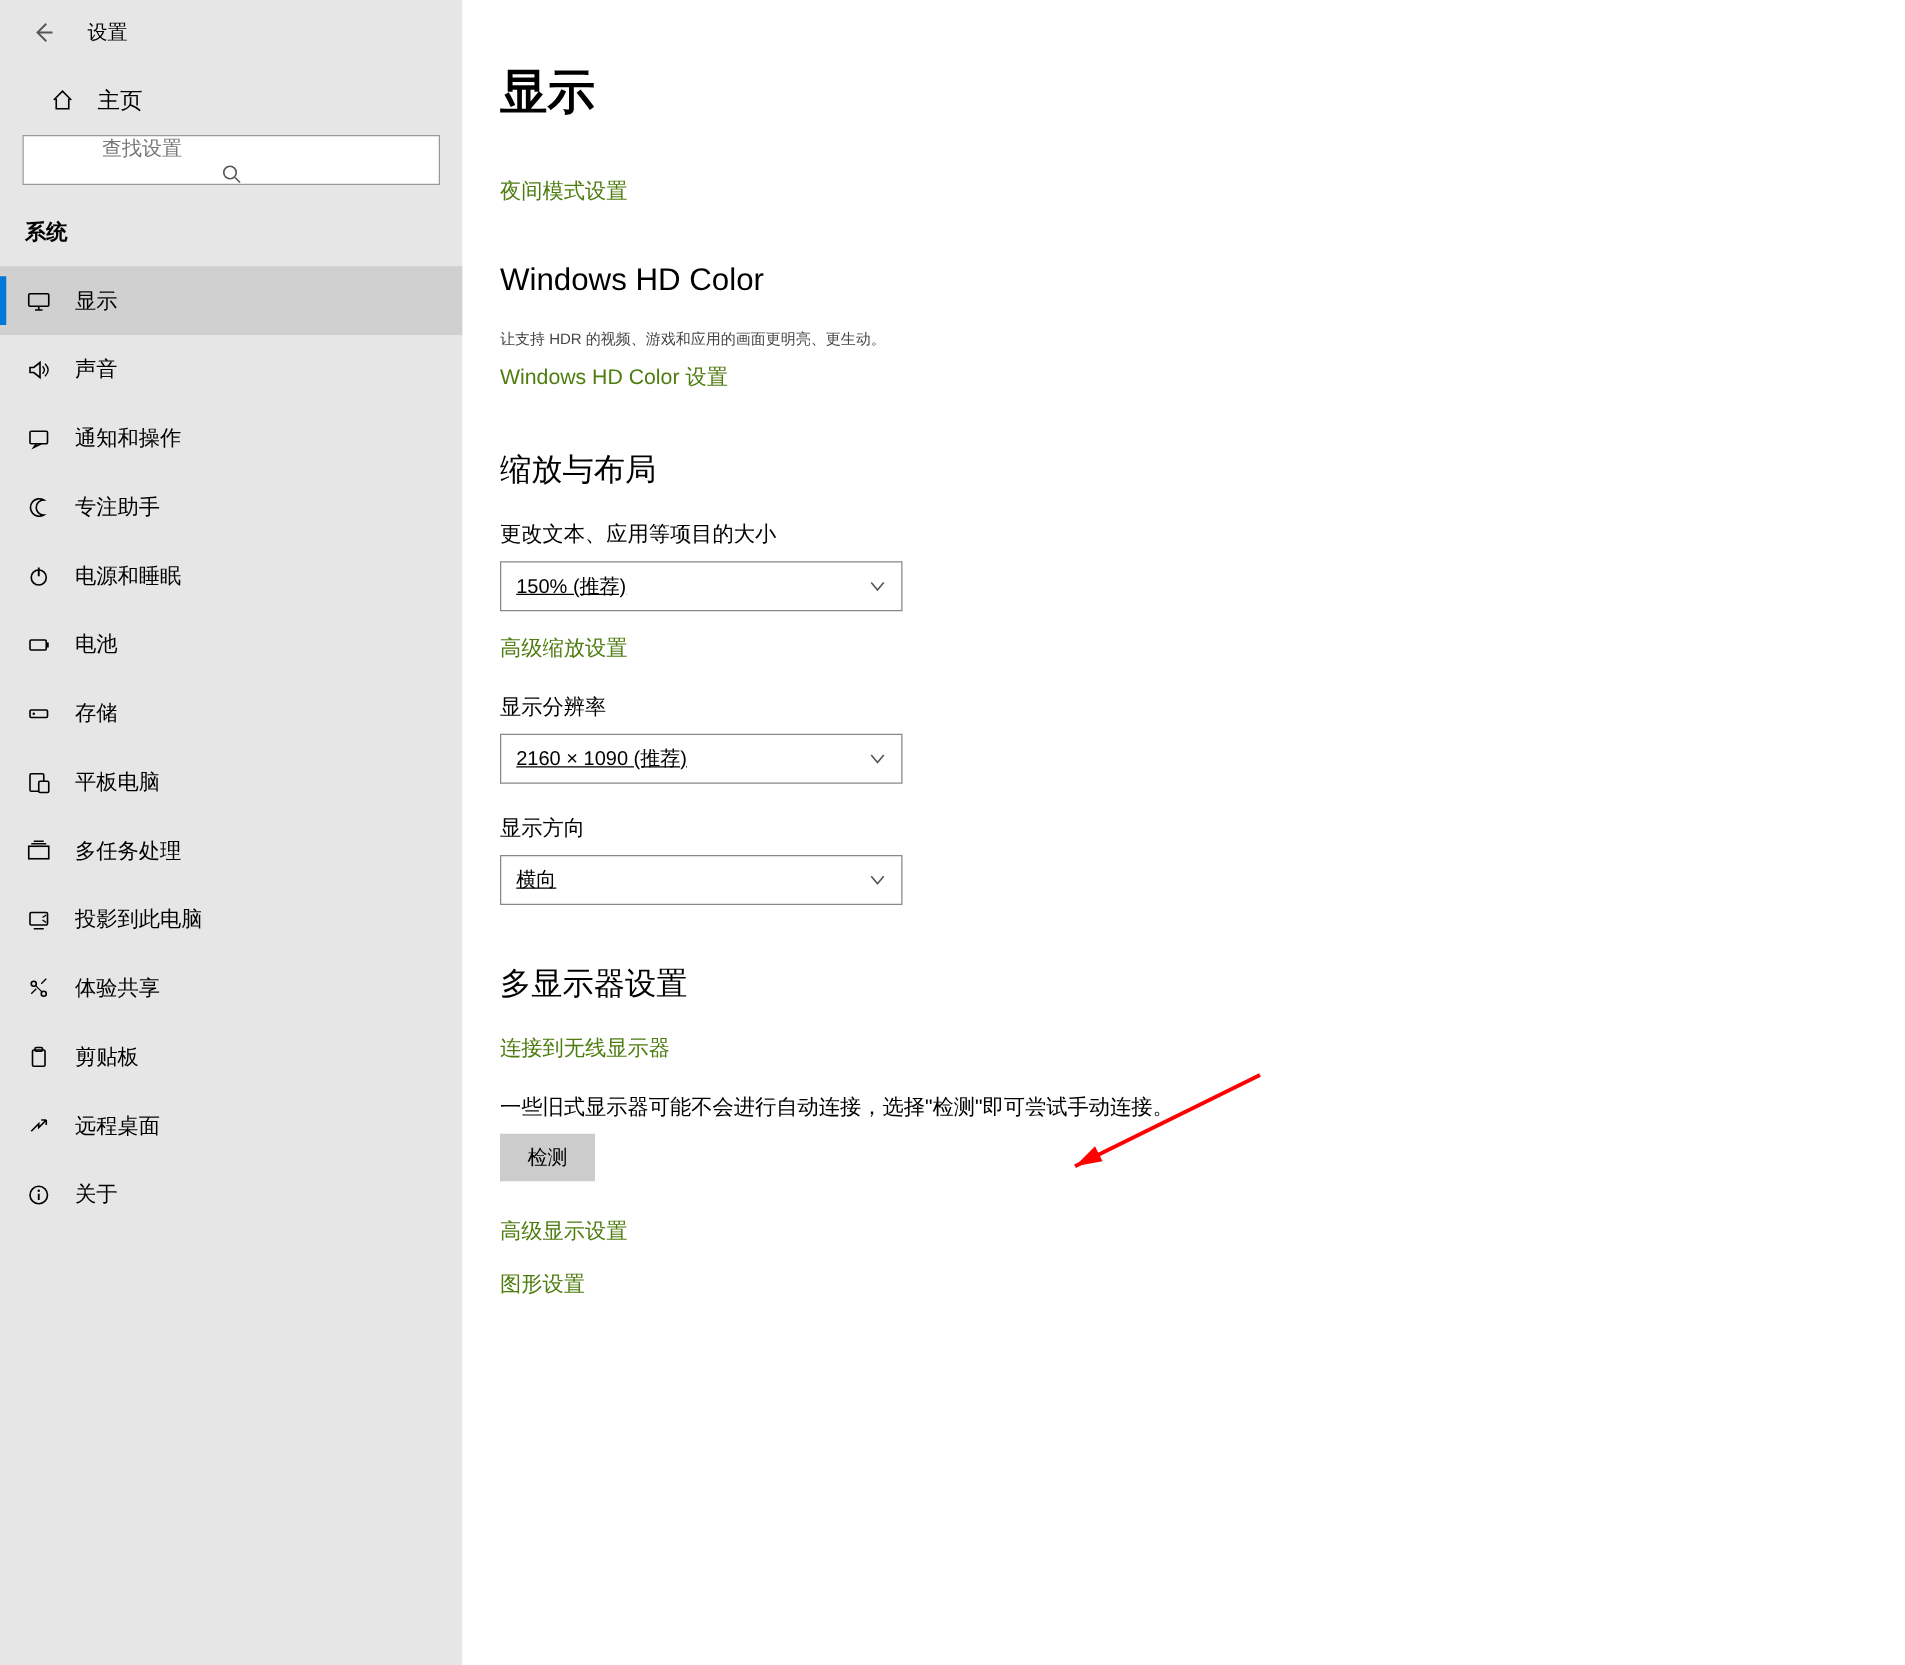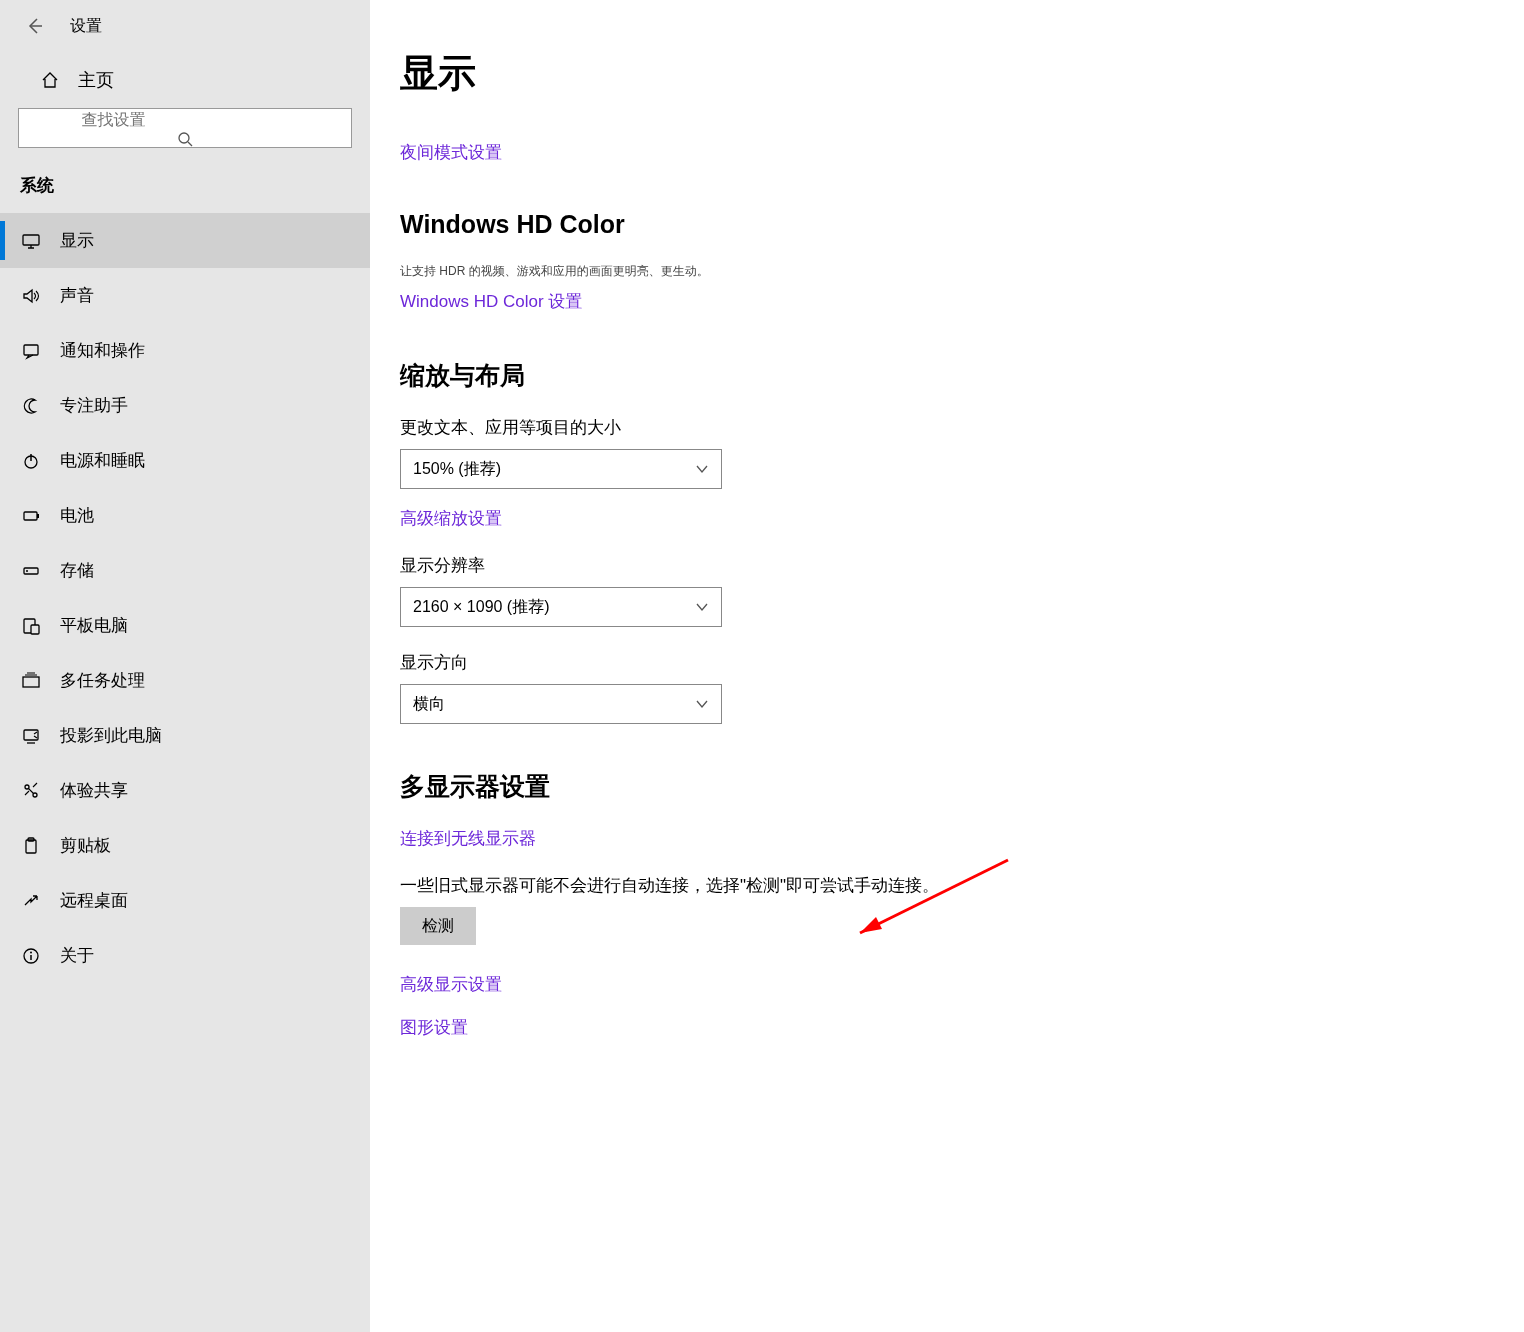--- a/index.html
+++ b/index.html
@@ -18,25 +18,25 @@
   .search-icon { width:36px; display:flex; align-items:center; justify-content:center; color:#555; }
   .category-label { font-size:17px; font-weight:600; padding: 8px 20px 16px 20px; }
   .nav { display:flex; flex-direction:column; }
   .nav-item { display:flex; align-items:center; height:55px; padding-left:20px; gap:18px; cursor:pointer; position:relative; }
   .nav-item.active { background:#d0d0d0; }
   .nav-item.active::before { content:""; position:absolute; left:0; top:8px; bottom:8px; width:5px; background:#0078d7; }
   .nav-item .icon { width:22px; display:flex; justify-content:center; align-items:center; }
   .nav-label { font-size:17px; }
   .main { flex:1; background:#fff; padding: 48px 30px 30px 30px; overflow:auto; position:relative; }
   .page-title { font-size:38px; font-weight:600; margin-bottom:42px; }
-  .link { color:#6d28d9; font-size:17px; cursor:pointer; display:inline-block; }
-  .section-title { font-size:25px; font-weight:700; margin-top:46px; margin-bottom:24px; }
+  .link { color:#4d7c0f; font-size:17px; cursor:pointer; display:inline-block; }
+  .section-title { font-size:25px; font-weight:400; margin-top:46px; margin-bottom:24px; }
   .desc { font-size:12px; color:#444; margin-bottom:10px; }
   .field-label { font-size:17px; margin-top:24px; margin-bottom:10px; }
-  .select { width:322px; height:40px; border:1px solid #888; background:#fff; display:flex; align-items:center; justify-content:space-between; padding:0 12px; cursor:pointer; font-size:16px; }
+  .select { width:322px; height:40px; border:1px solid #888; background:#fff; display:flex; align-items:center; justify-content:space-between; padding:0 12px; cursor:pointer; font-size:16px;text-decoration:underline; }
   .chev { color:#555; }
   .btn-secondary { background:#ccc; border:none; height:38px; padding:0 22px; font-size:16px; cursor:pointer; margin-top:0; }
   .spacer18 { height:18px; }
   .arrow-annot { position:absolute; pointer-events:none; }
   svg { display:block; }
 </style>
 </head>
 <body>
 
 <div class="app">

